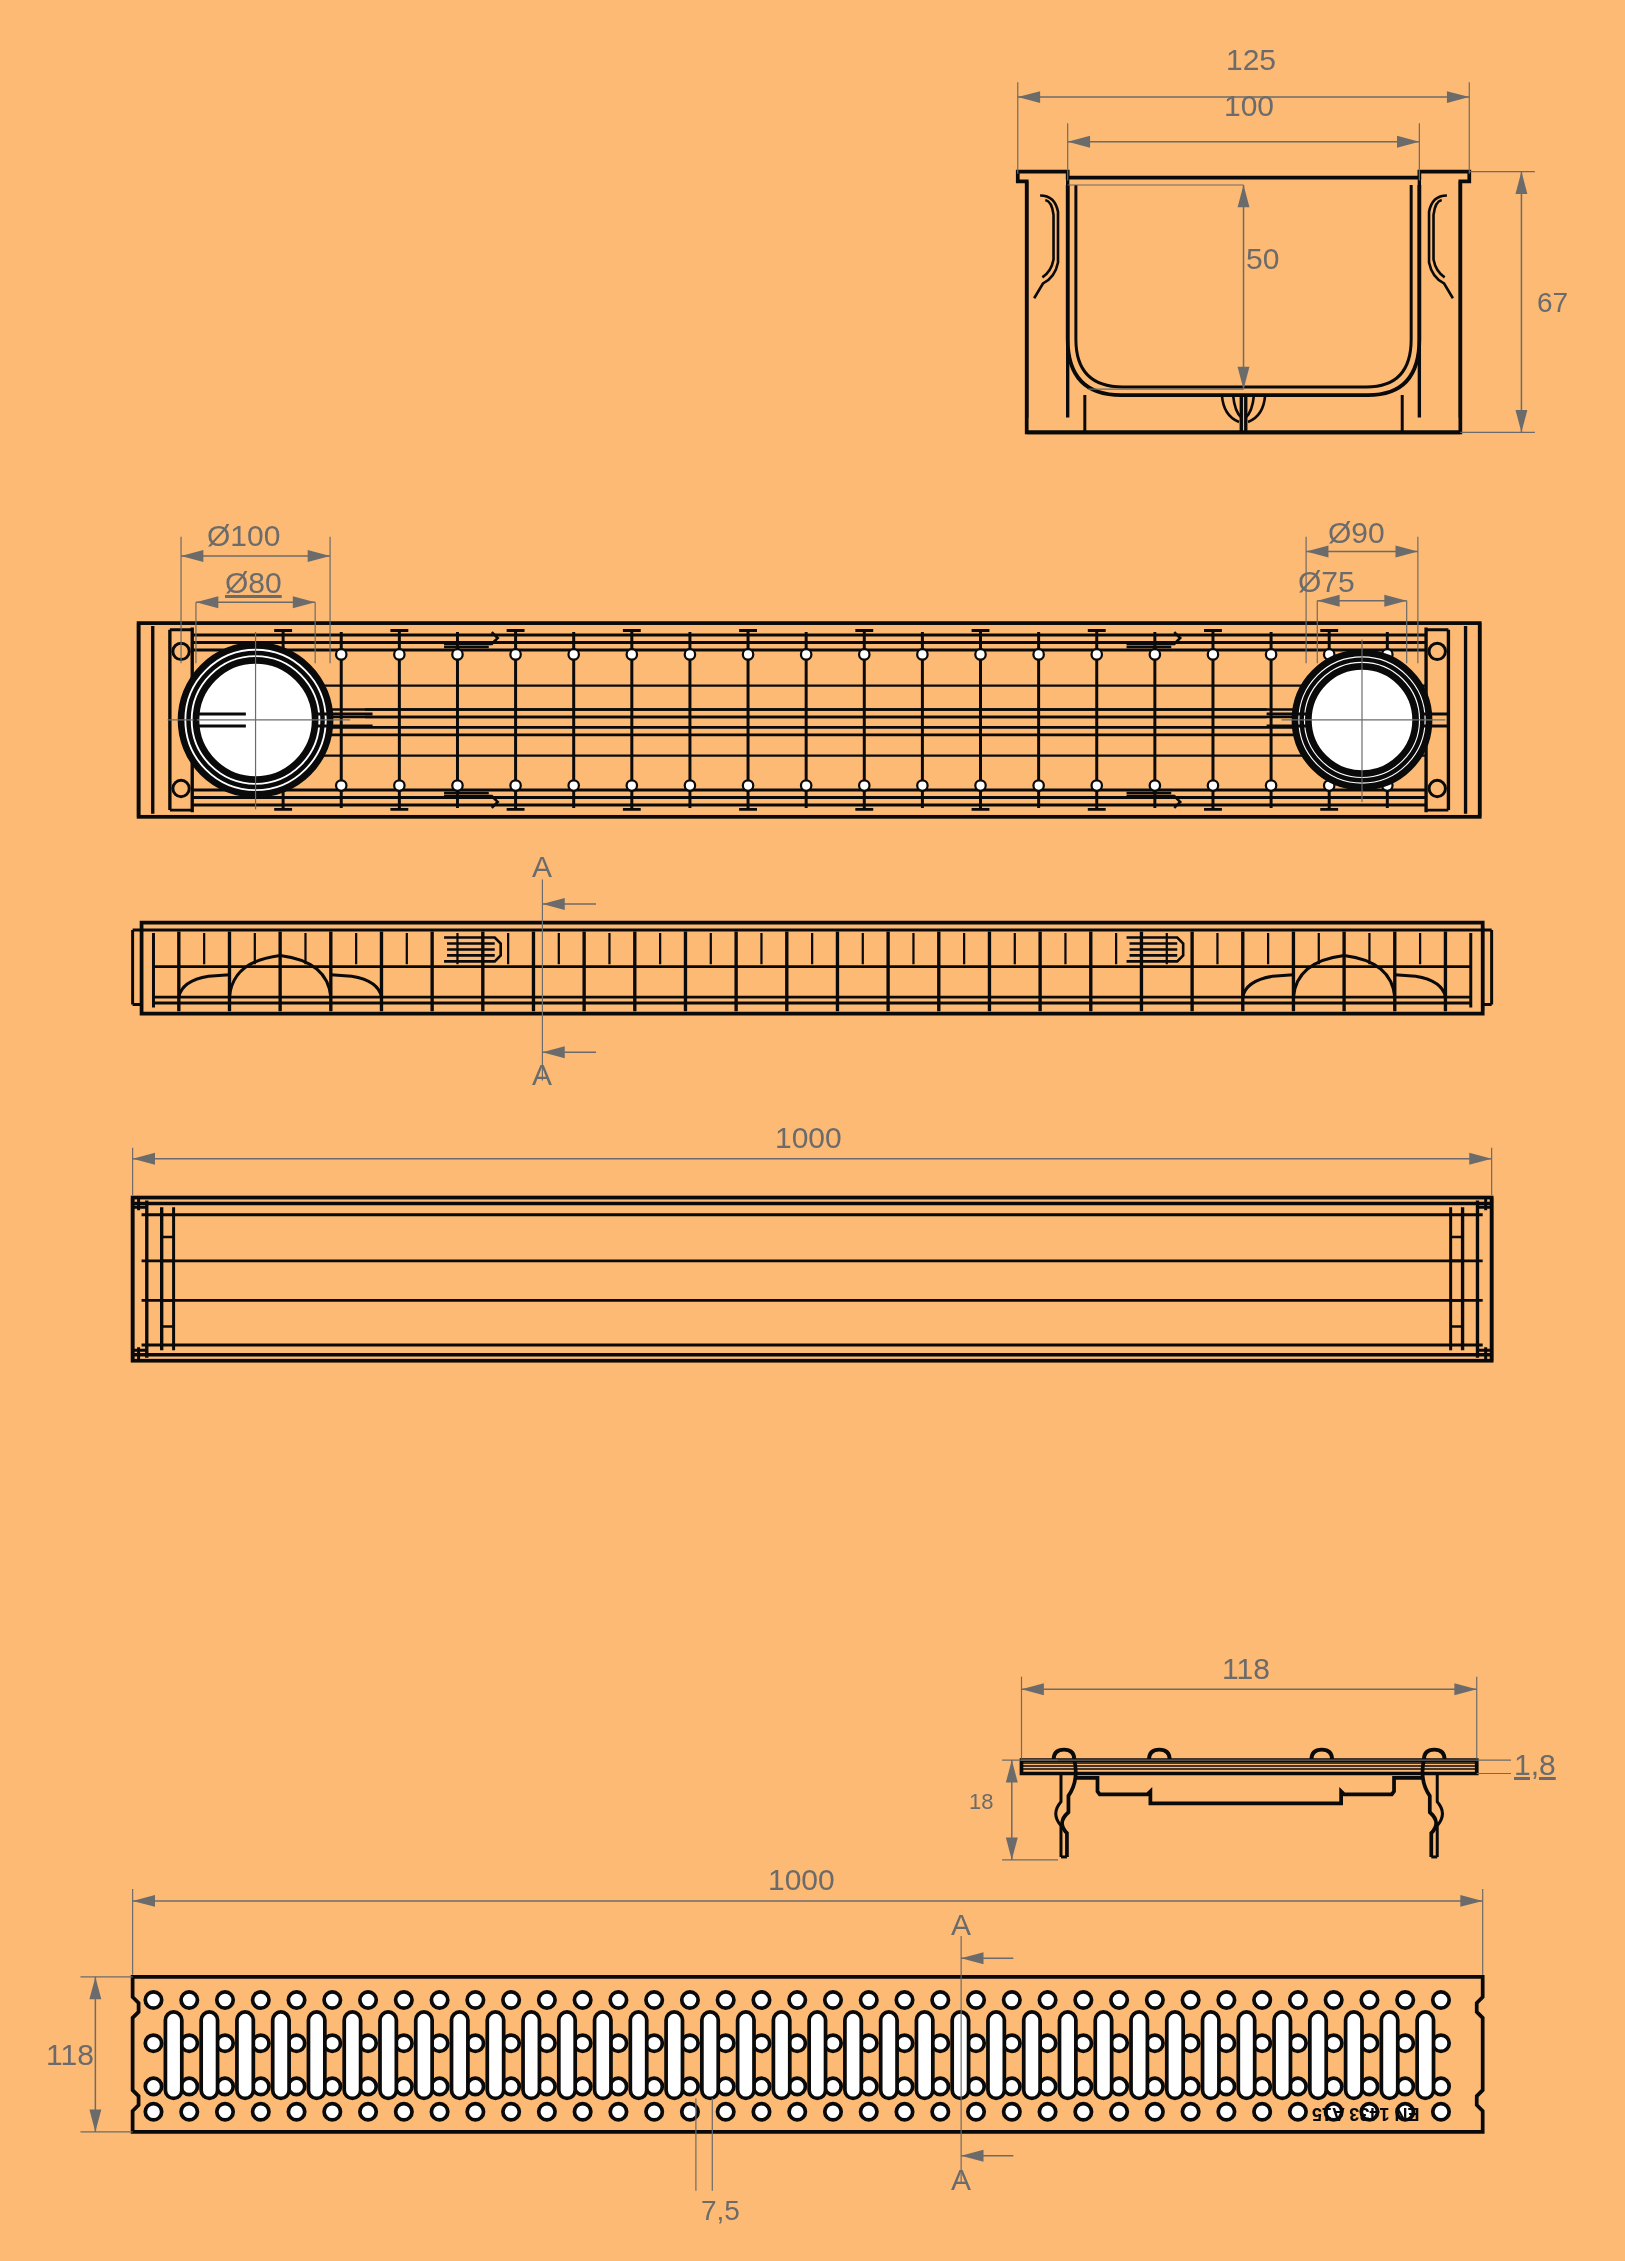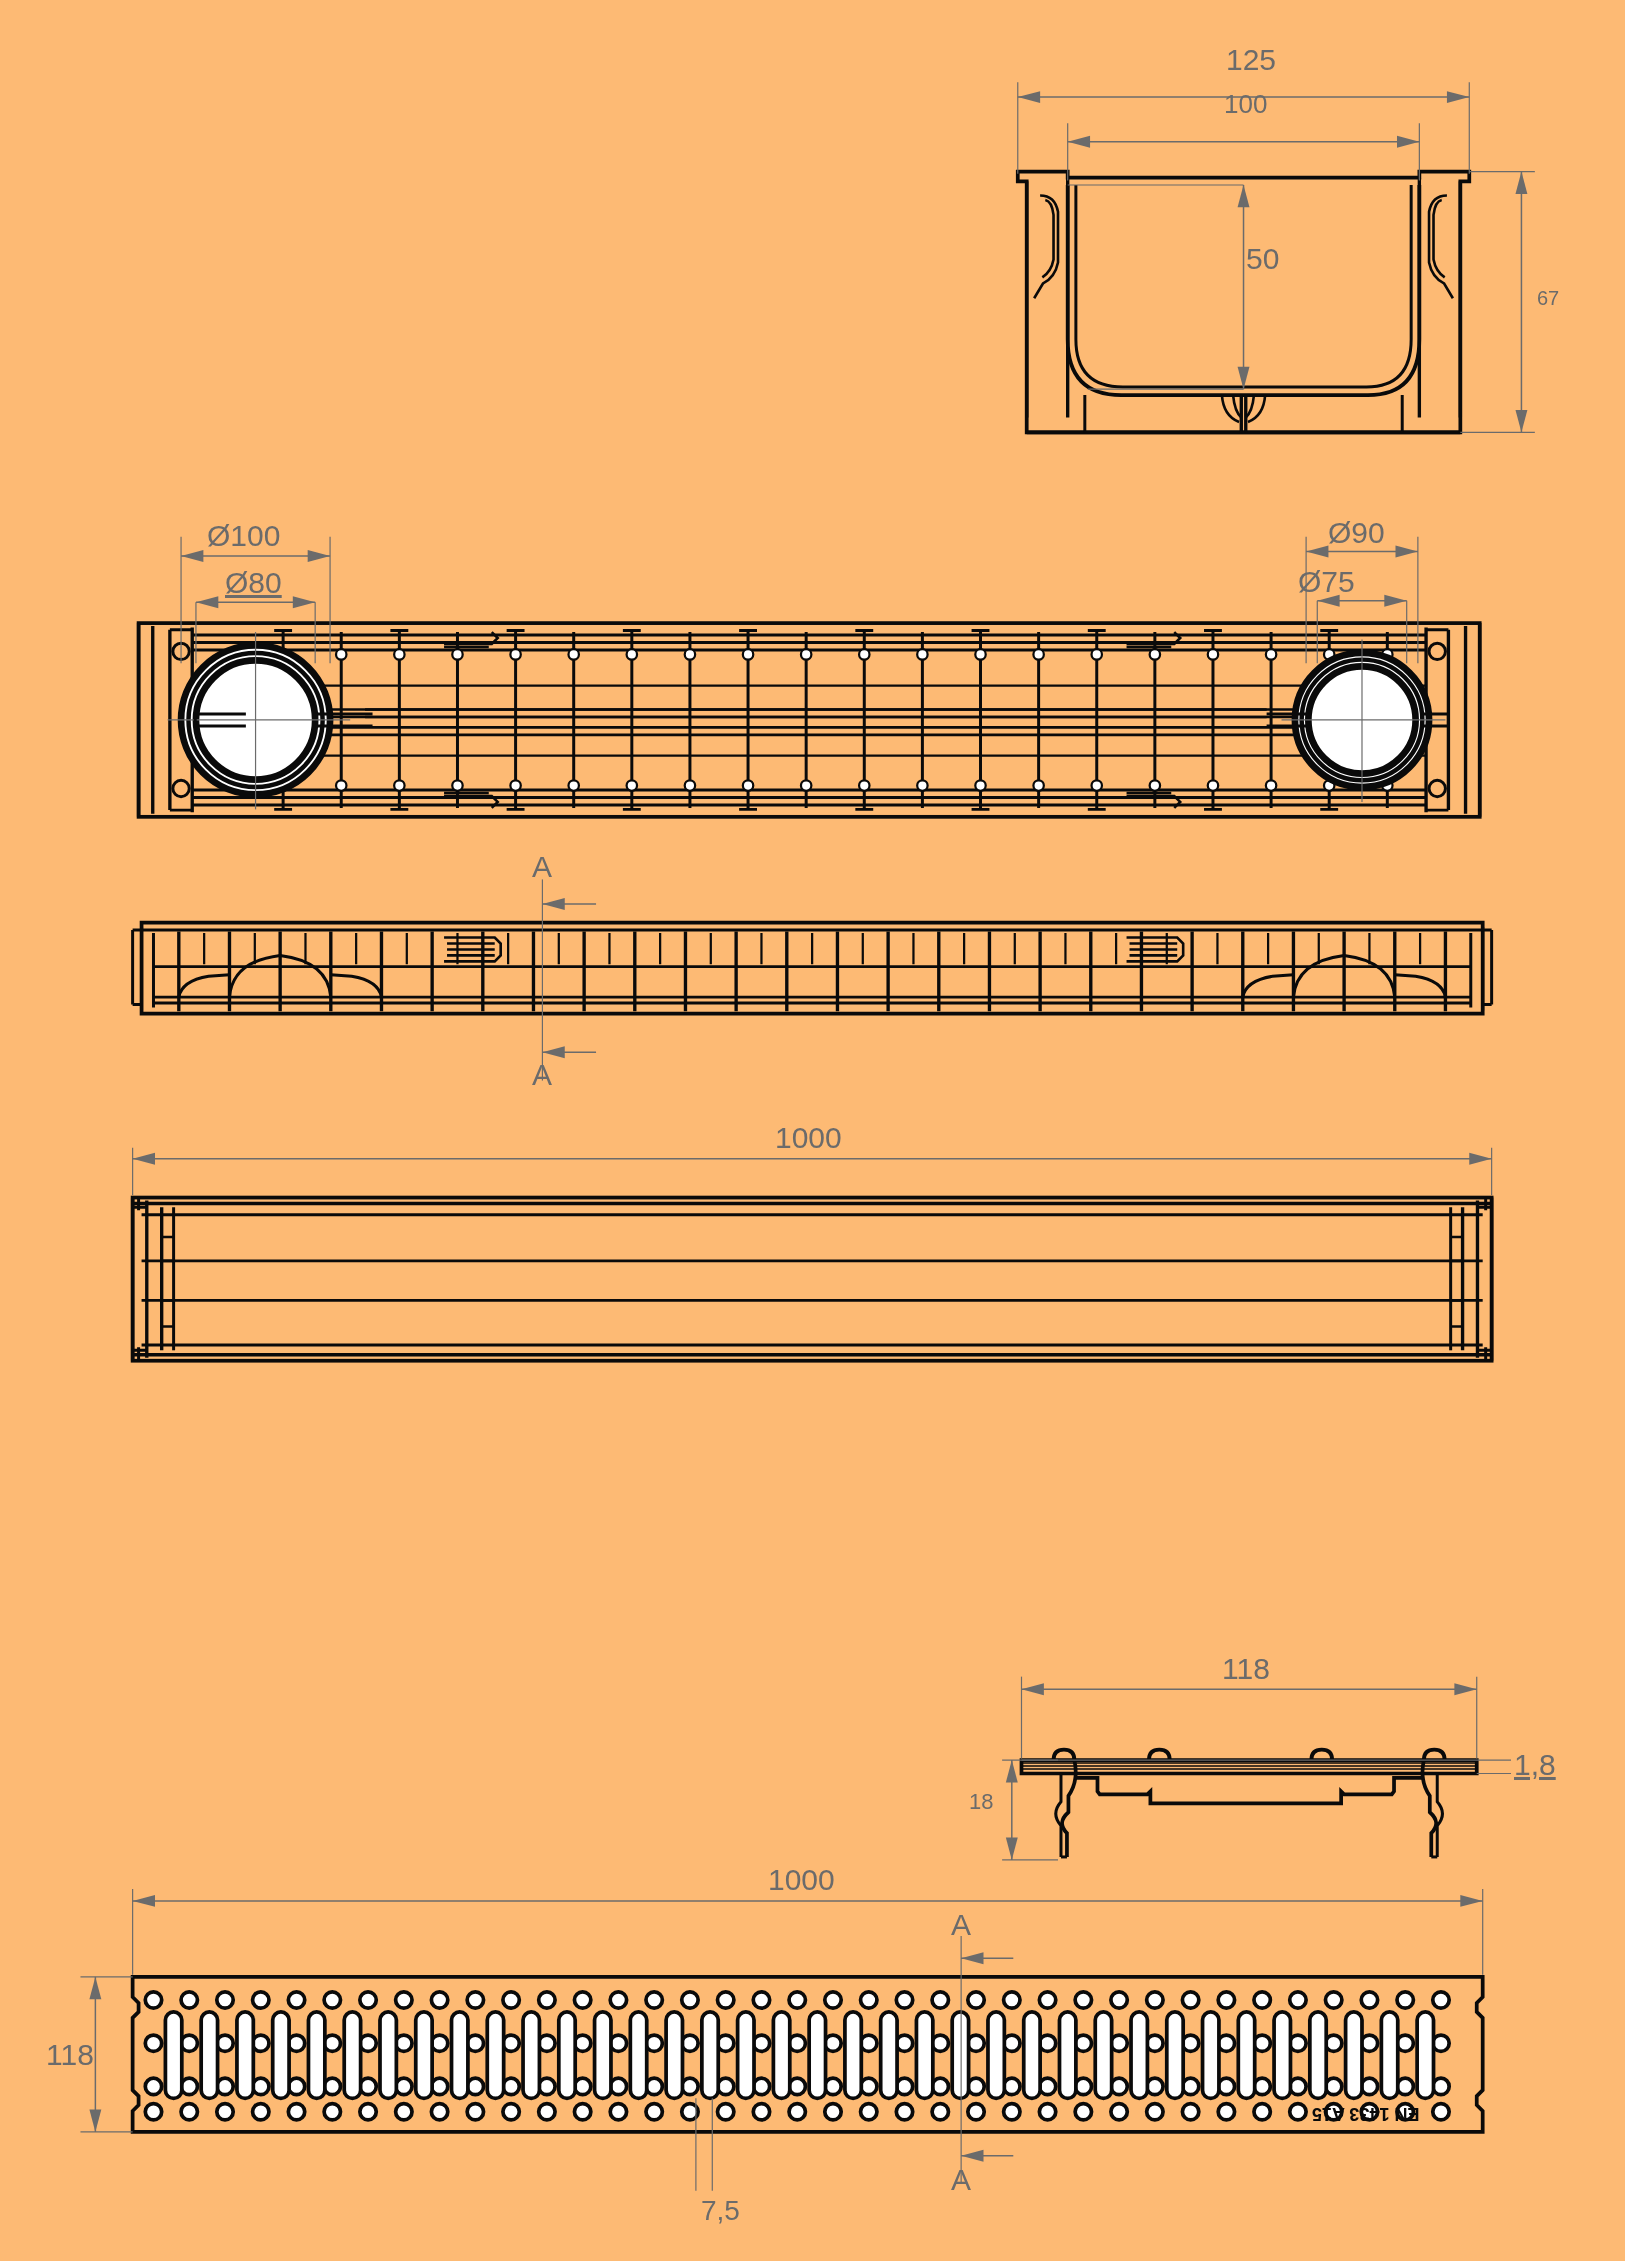--- a/index.html
+++ b/index.html
@@ -74,23 +74,23 @@
   <g>
     <line class="dimthin" x1="1972" y1="230" x2="2060" y2="230"></line>
     <line class="dimthin" x1="1960" y1="580" x2="2060" y2="580"></line>
     <line class="dim" x1="2042" y1="230" x2="2042" y2="580"></line>
     <polygon class="ah" points="2042,230 2034,260 2050,260"></polygon>
     <polygon class="ah" points="2042,580 2034,550 2050,550"></polygon>
   </g>
 </svg>
 
 <div class="dimtext" style="left:1226px;top:43px;font-size:30px;">125</div>
-<div class="dimtext" style="left:1224px;top:89px;font-size:26px;">100</div>
+<div class="dimtext" style="left:1224px;top:89px;font-size:30px;">100</div>
 <div class="dimtext" style="left:1246px;top:242px;font-size:30px;">50</div>
-<div class="dimtext" style="left:1537px;top:287px;font-size:20px;text-align:center;">67</div>
+<div class="dimtext" style="left:1537px;top:287px;font-size:28px;text-align:center;">67</div>
 
 <svg width="1625" height="2261" viewBox="0 0 2181 3034">
   <defs>
     <clipPath id="planclip">
           <rect x="258" y="842" width="1688" height="248"></rect>
         </clipPath>
   </defs>
   <g>
 
     <rect class="ol" x="186" y="836" width="1800" height="260" stroke-width="5"></rect>

